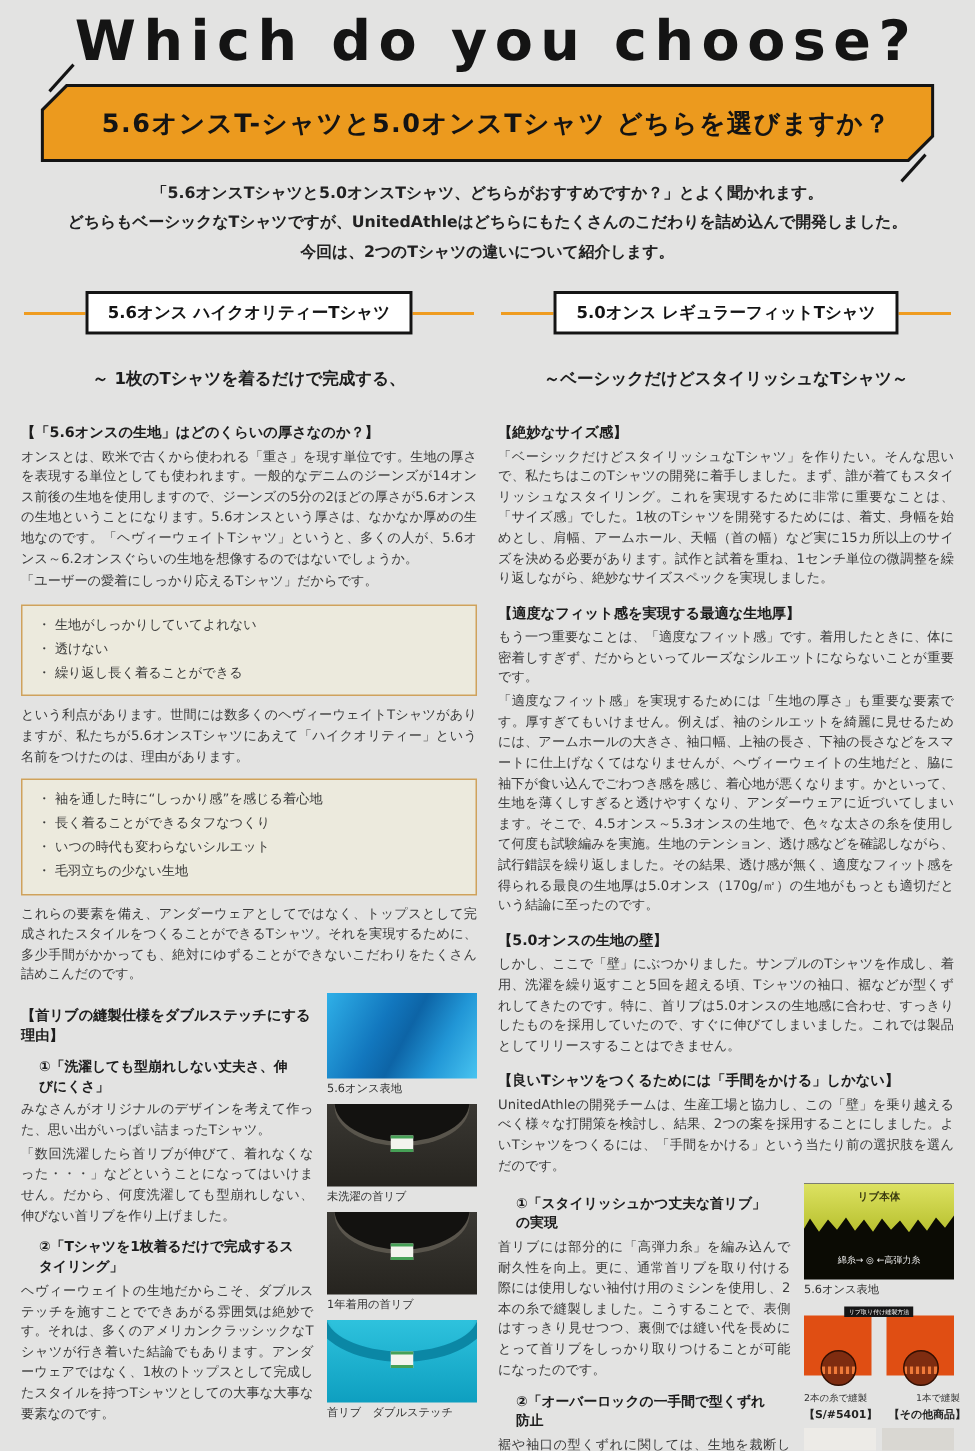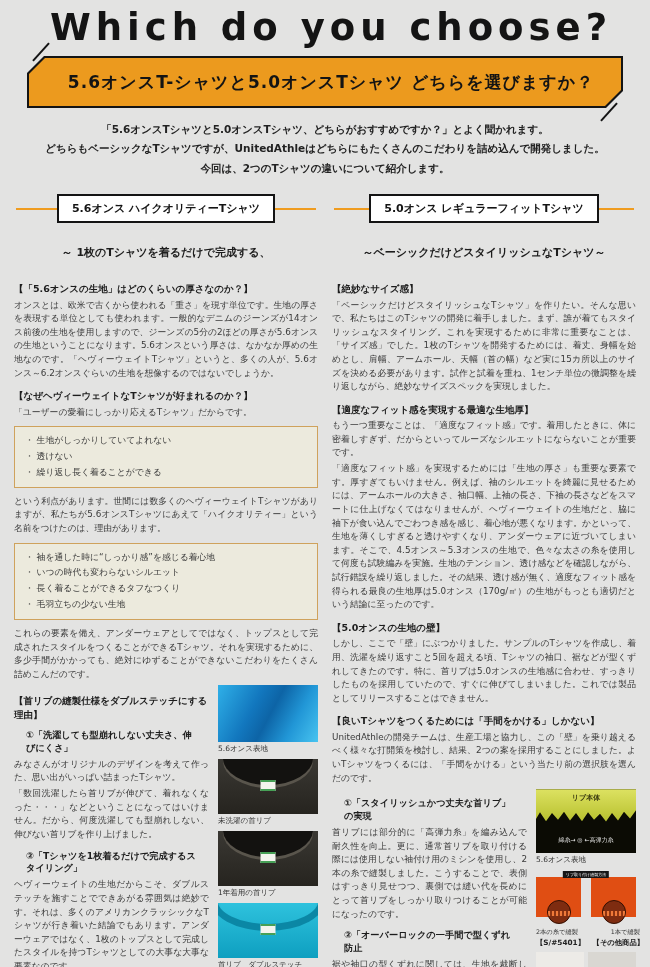--- a/index.html
+++ b/index.html
@@ -109,32 +109,31 @@
       <div class="hline"></div>
       <div class="hbox">5.6オンス ハイクオリティーTシャツ</div>
     </div>
     <div class="subtitle">
         <div>～ 1枚のTシャツを着るだけで完成する、</div>
       </div>
 
     <div class="sec-h">【「5.6オンスの生地」はどのくらいの厚さなのか？】</div>
     <div class="sec-p">オンスとは、欧米で古くから使われる「重さ」を現す単位です。生地の厚さを表現する単位としても使われます。一般的なデニムのジーンズが14オンス前後の生地を使用しますので、ジーンズの5分の2ほどの厚さが5.6オンスの生地ということになります。5.6オンスという厚さは、なかなか厚めの生地なのです。「ヘヴィーウェイトTシャツ」というと、多くの人が、5.6オンス～6.2オンスぐらいの生地を想像するのではないでしょうか。</div>
 
-    <div class="sec-h">【なぜヘヴィーウェイトなTシャツが好まれるのか？】</div>
     <div class="sec-p">「ユーザーの愛着にしっかり応えるTシャツ」だからです。</div>
     <div class="benefit-box">
         <div>・ 生地がしっかりしていてよれない</div>
         <div>・ 透けない</div>
         <div>・ 繰り返し長く着ることができる</div>
       </div>
     <div class="sec-p">という利点があります。世間には数多くのヘヴィーウェイトTシャツがありますが、私たちが5.6オンスTシャツにあえて「ハイクオリティー」という名前をつけたのは、理由があります。</div>
     <div class="benefit-box">
         <div>・ 袖を通した時に“しっかり感”を感じる着心地</div>
+        <div>・ 長く着ることができるタフなつくり</div>
         <div>・ いつの時代も変わらないシルエット</div>
-        <div>・ 長く着ることができるタフなつくり</div>
         <div>・ 毛羽立ちの少ない生地</div>
       </div>
     <div class="sec-p">これらの要素を備え、アンダーウェアとしてではなく、トップスとして完成されたスタイルをつくることができるTシャツ。それを実現するために、多少手間がかかっても、絶対にゆずることができないこだわりをたくさん詰めこんだのです。</div>
 
     <div class="media-row">
       <div class="media-text">
         <div class="sec-h">【首リブの縫製仕様をダブルステッチにする理由】</div>
         <div class="sub-h">①「洗濯しても型崩れしない丈夫さ、伸びにくさ」</div>
         <div class="sec-p">みなさんがオリジナルのデザインを考えて作った、思い出がいっぱい詰まったTシャツ。</div>
         <div class="sec-p">「数回洗濯したら首リブが伸びて、着れなくなった・・・」などということになってはいけません。だから、何度洗濯しても型崩れしない、伸びない首リブを作り上げました。</div>

